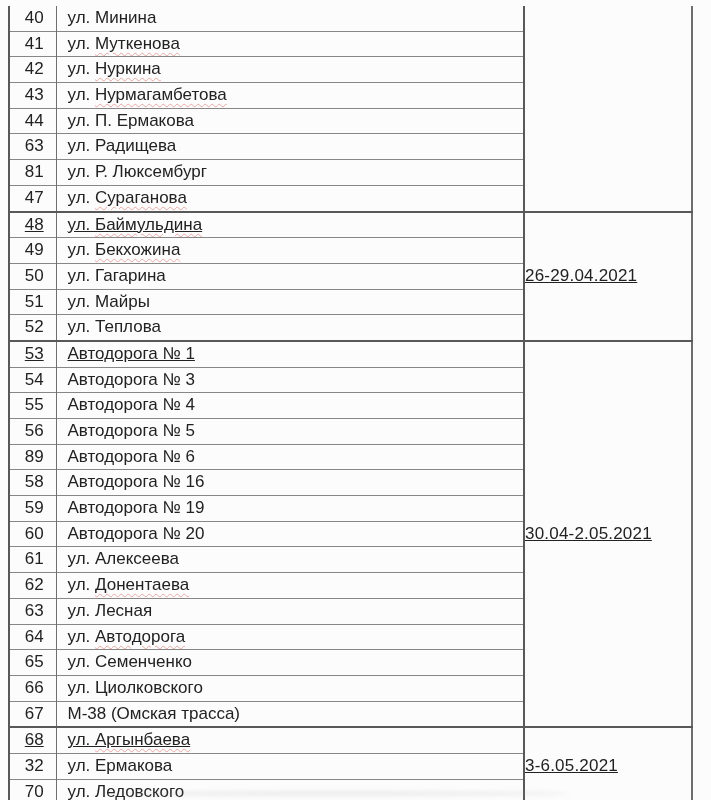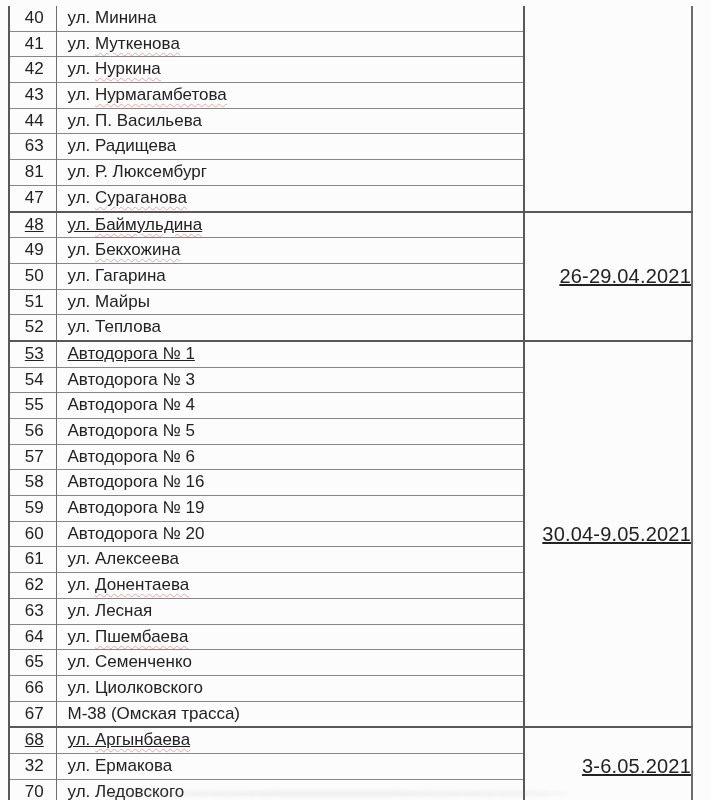--- a/index.html
+++ b/index.html
@@ -41,22 +41,22 @@
     text-align: center;
     border-right: 1px solid #6f6f6f;
     padding-left: 3px;
   }
   td.col-street {
     padding-left: 11px;
     border-right: 2px solid #585858;
     margin-top: 27px;
   }
   td.col-date {
-    text-align: right;
-    font-size: 20px;
+    text-align: left;
+    font-size: 17px;
     letter-spacing: 0.2px;
   }
   
   tr:not(.first-row) td.col-num,
   tr:not(.first-row) td.col-street {
     border-top: 1px solid #878787;
   }
   
   tr.group-start td {
     border-top: 2px solid #585858 !important;
@@ -105,21 +105,21 @@
         <tr>
           <td class="col-num">42</td>
           <td class="col-street"><span>ул. </span><span class="spellcheck">Нуркина</span></td>
         </tr>
         <tr>
           <td class="col-num">43</td>
           <td class="col-street"><span>ул. </span><span class="spellcheck">Нурмагамбетова</span></td>
         </tr>
         <tr>
           <td class="col-num">44</td>
-          <td class="col-street"><span>ул. </span><span>П. Васильева</span></td>
+          <td class="col-street"><span>ул. </span><span>П. Ермакова</span></td>
         </tr>
         <tr>
           <td class="col-num">63</td>
           <td class="col-street"><span>ул. </span><span>Радищева</span></td>
         </tr>
         <tr>
           <td class="col-num">81</td>
           <td class="col-street"><span>ул. </span><span>Р. Люксембург</span></td>
         </tr>
         <tr>
@@ -143,36 +143,36 @@
           <td class="col-num">51</td>
           <td class="col-street"><span>ул. </span><span>Майры</span></td>
         </tr>
         <tr>
           <td class="col-num">52</td>
           <td class="col-street"><span>ул. </span><span>Теплова</span></td>
         </tr>
         <tr class="group-start">
           <td class="col-num">53</td>
           <td class="col-street"><span></span><span>Автодорога № 1</span></td>
-          <td class="col-date" rowspan="15">30.04-9.05.2021</td>
+          <td class="col-date" rowspan="15">30.04-2.05.2021</td>
         </tr>
         <tr>
           <td class="col-num">54</td>
           <td class="col-street"><span></span><span>Автодорога № 3</span></td>
         </tr>
         <tr>
           <td class="col-num">55</td>
           <td class="col-street"><span></span><span>Автодорога № 4</span></td>
         </tr>
         <tr>
           <td class="col-num">56</td>
           <td class="col-street"><span></span><span>Автодорога № 5</span></td>
         </tr>
         <tr>
-          <td class="col-num">57</td>
+          <td class="col-num">89</td>
           <td class="col-street"><span></span><span>Автодорога № 6</span></td>
         </tr>
         <tr>
           <td class="col-num">58</td>
           <td class="col-street"><span></span><span>Автодорога № 16</span></td>
         </tr>
         <tr>
           <td class="col-num">59</td>
           <td class="col-street"><span></span><span>Автодорога № 19</span></td>
         </tr>
@@ -187,21 +187,21 @@
         <tr>
           <td class="col-num">62</td>
           <td class="col-street"><span>ул. </span><span class="spellcheck">Донентаева</span></td>
         </tr>
         <tr>
           <td class="col-num">63</td>
           <td class="col-street"><span>ул. </span><span>Лесная</span></td>
         </tr>
         <tr>
           <td class="col-num">64</td>
-          <td class="col-street"><span>ул. </span><span class="spellcheck">Пшембаева</span></td>
+          <td class="col-street"><span>ул. </span><span class="spellcheck">Автодорога</span></td>
         </tr>
         <tr>
           <td class="col-num">65</td>
           <td class="col-street"><span>ул. </span><span>Семенченко</span></td>
         </tr>
         <tr>
           <td class="col-num">66</td>
           <td class="col-street"><span>ул. </span><span>Циолковского</span></td>
         </tr>
         <tr>

